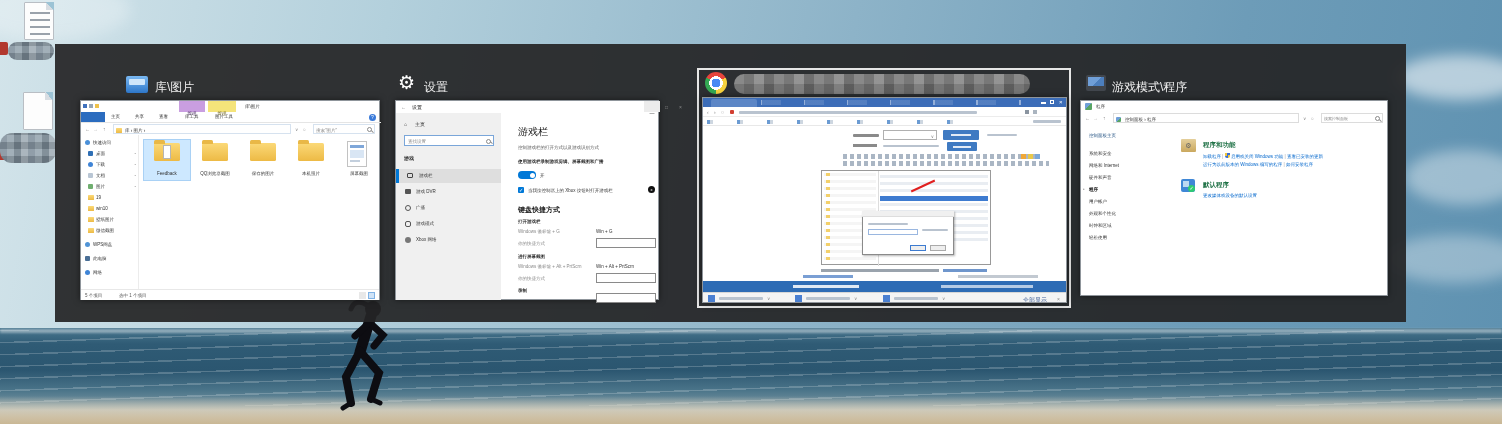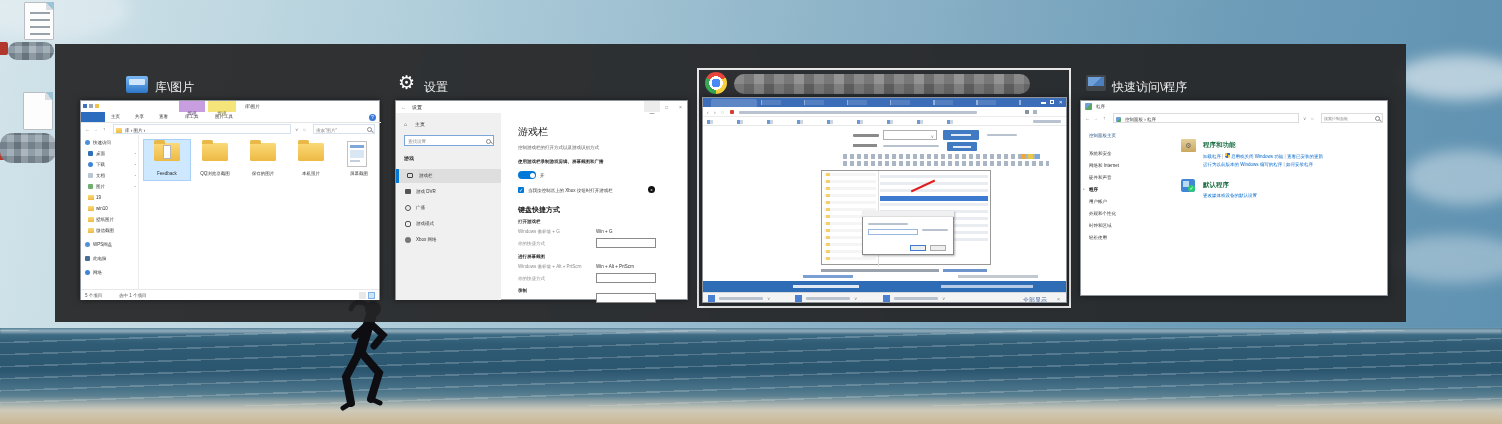--- a/index.html
+++ b/index.html
@@ -204,21 +204,21 @@
       <span class="abs t4" style="left:4px;top:3px;color:#555;">5 个项目</span>
       <span class="abs t4" style="left:38px;top:3px;color:#555;">选中 1 个项目</span>
       <span class="abs" style="left:278px;top:2px;width:7px;height:7px;background:#e8e8e8;"></span>
       <span class="abs" style="left:287px;top:2px;width:7px;height:7px;background:#cfe3f7;border:0.5px solid #7fb2e5;"></span>
     </div>
   </div>
 
   <div class="abs gearglyph" style="left:398px;top:73px;">⚙</div>
   <div class="abs wtitle" style="left:424px;top:79px;">设置</div>
 
-  <div class="abs win" style="left:395px;top:100px;width:293px;height:200px;">
+  <div class="abs win" style="left:395px;top:100px;width:264px;height:200px;">
     <div class="abs t5 gray" style="left:5px;top:3px;">←</div>
     <div class="abs t5" style="left:16px;top:3px;">设置</div>
     <div class="abs" style="left:248px;top:0;width:16px;height:11px;background:#ececec;text-align:center;"><span class="t5" style="line-height:11px;">—</span></div>
     <div class="abs t5 gray" style="left:269px;top:3px;">□</div>
     <div class="abs t5 gray" style="left:283px;top:3px;">×</div>
 
     <div class="abs" style="left:0;top:12px;width:105px;height:187px;background:#f0f0f0;">
       <span class="abs t5" style="left:8px;top:8px;">⌂</span>
       <span class="abs t5" style="left:19px;top:8px;">主页</span>
       <div class="abs" style="left:8px;top:22px;width:90px;height:11px;background:#fff;border:1px solid #7aa6d9;">
@@ -357,21 +357,21 @@
       <span class="abs t4 gray" style="left:151px;top:3px;">∨</span>
       <span class="abs" style="left:180px;top:2px;width:7px;height:8px;background:#4a7fd1;"></span>
       <span class="abs skl" style="left:191px;top:4px;width:44px;height:3px;"></span>
       <span class="abs t4 gray" style="left:239px;top:3px;">∨</span>
       <span class="abs" style="left:320px;top:3px;font-size:6px;color:#44639a;">全部显示</span>
       <span class="abs t5 gray" style="left:354px;top:2.5px;">×</span>
     </div>
   </div>
 
   <div class="abs cp-hdr-icon" style="left:1086px;top:75px;"></div>
-  <div class="abs wtitle" style="left:1112px;top:79px;">快速访问\程序</div>
+  <div class="abs wtitle" style="left:1112px;top:79px;">游戏模式\程序</div>
 
   <div class="abs win" style="left:1080px;top:100px;width:308px;height:196px;">
 
     <div class="abs" style="left:4px;top:2px;width:7px;height:7px;background:linear-gradient(135deg,#6f9fd8 0 50%,#58a564 50%);border-radius:1px;"></div>
     <div class="abs t4" style="left:15px;top:3px;">程序</div>
 
     <div class="abs t5 gray" style="left:4px;top:14px;">←</div>
     <div class="abs t5" style="left:12px;top:14px;color:#c0c0c0;">→</div>
     <div class="abs t5 gray" style="left:22px;top:14px;">↑</div>
     <div class="abs" style="left:32px;top:12px;width:186px;height:10px;border:1px solid #dcdcdc;">

